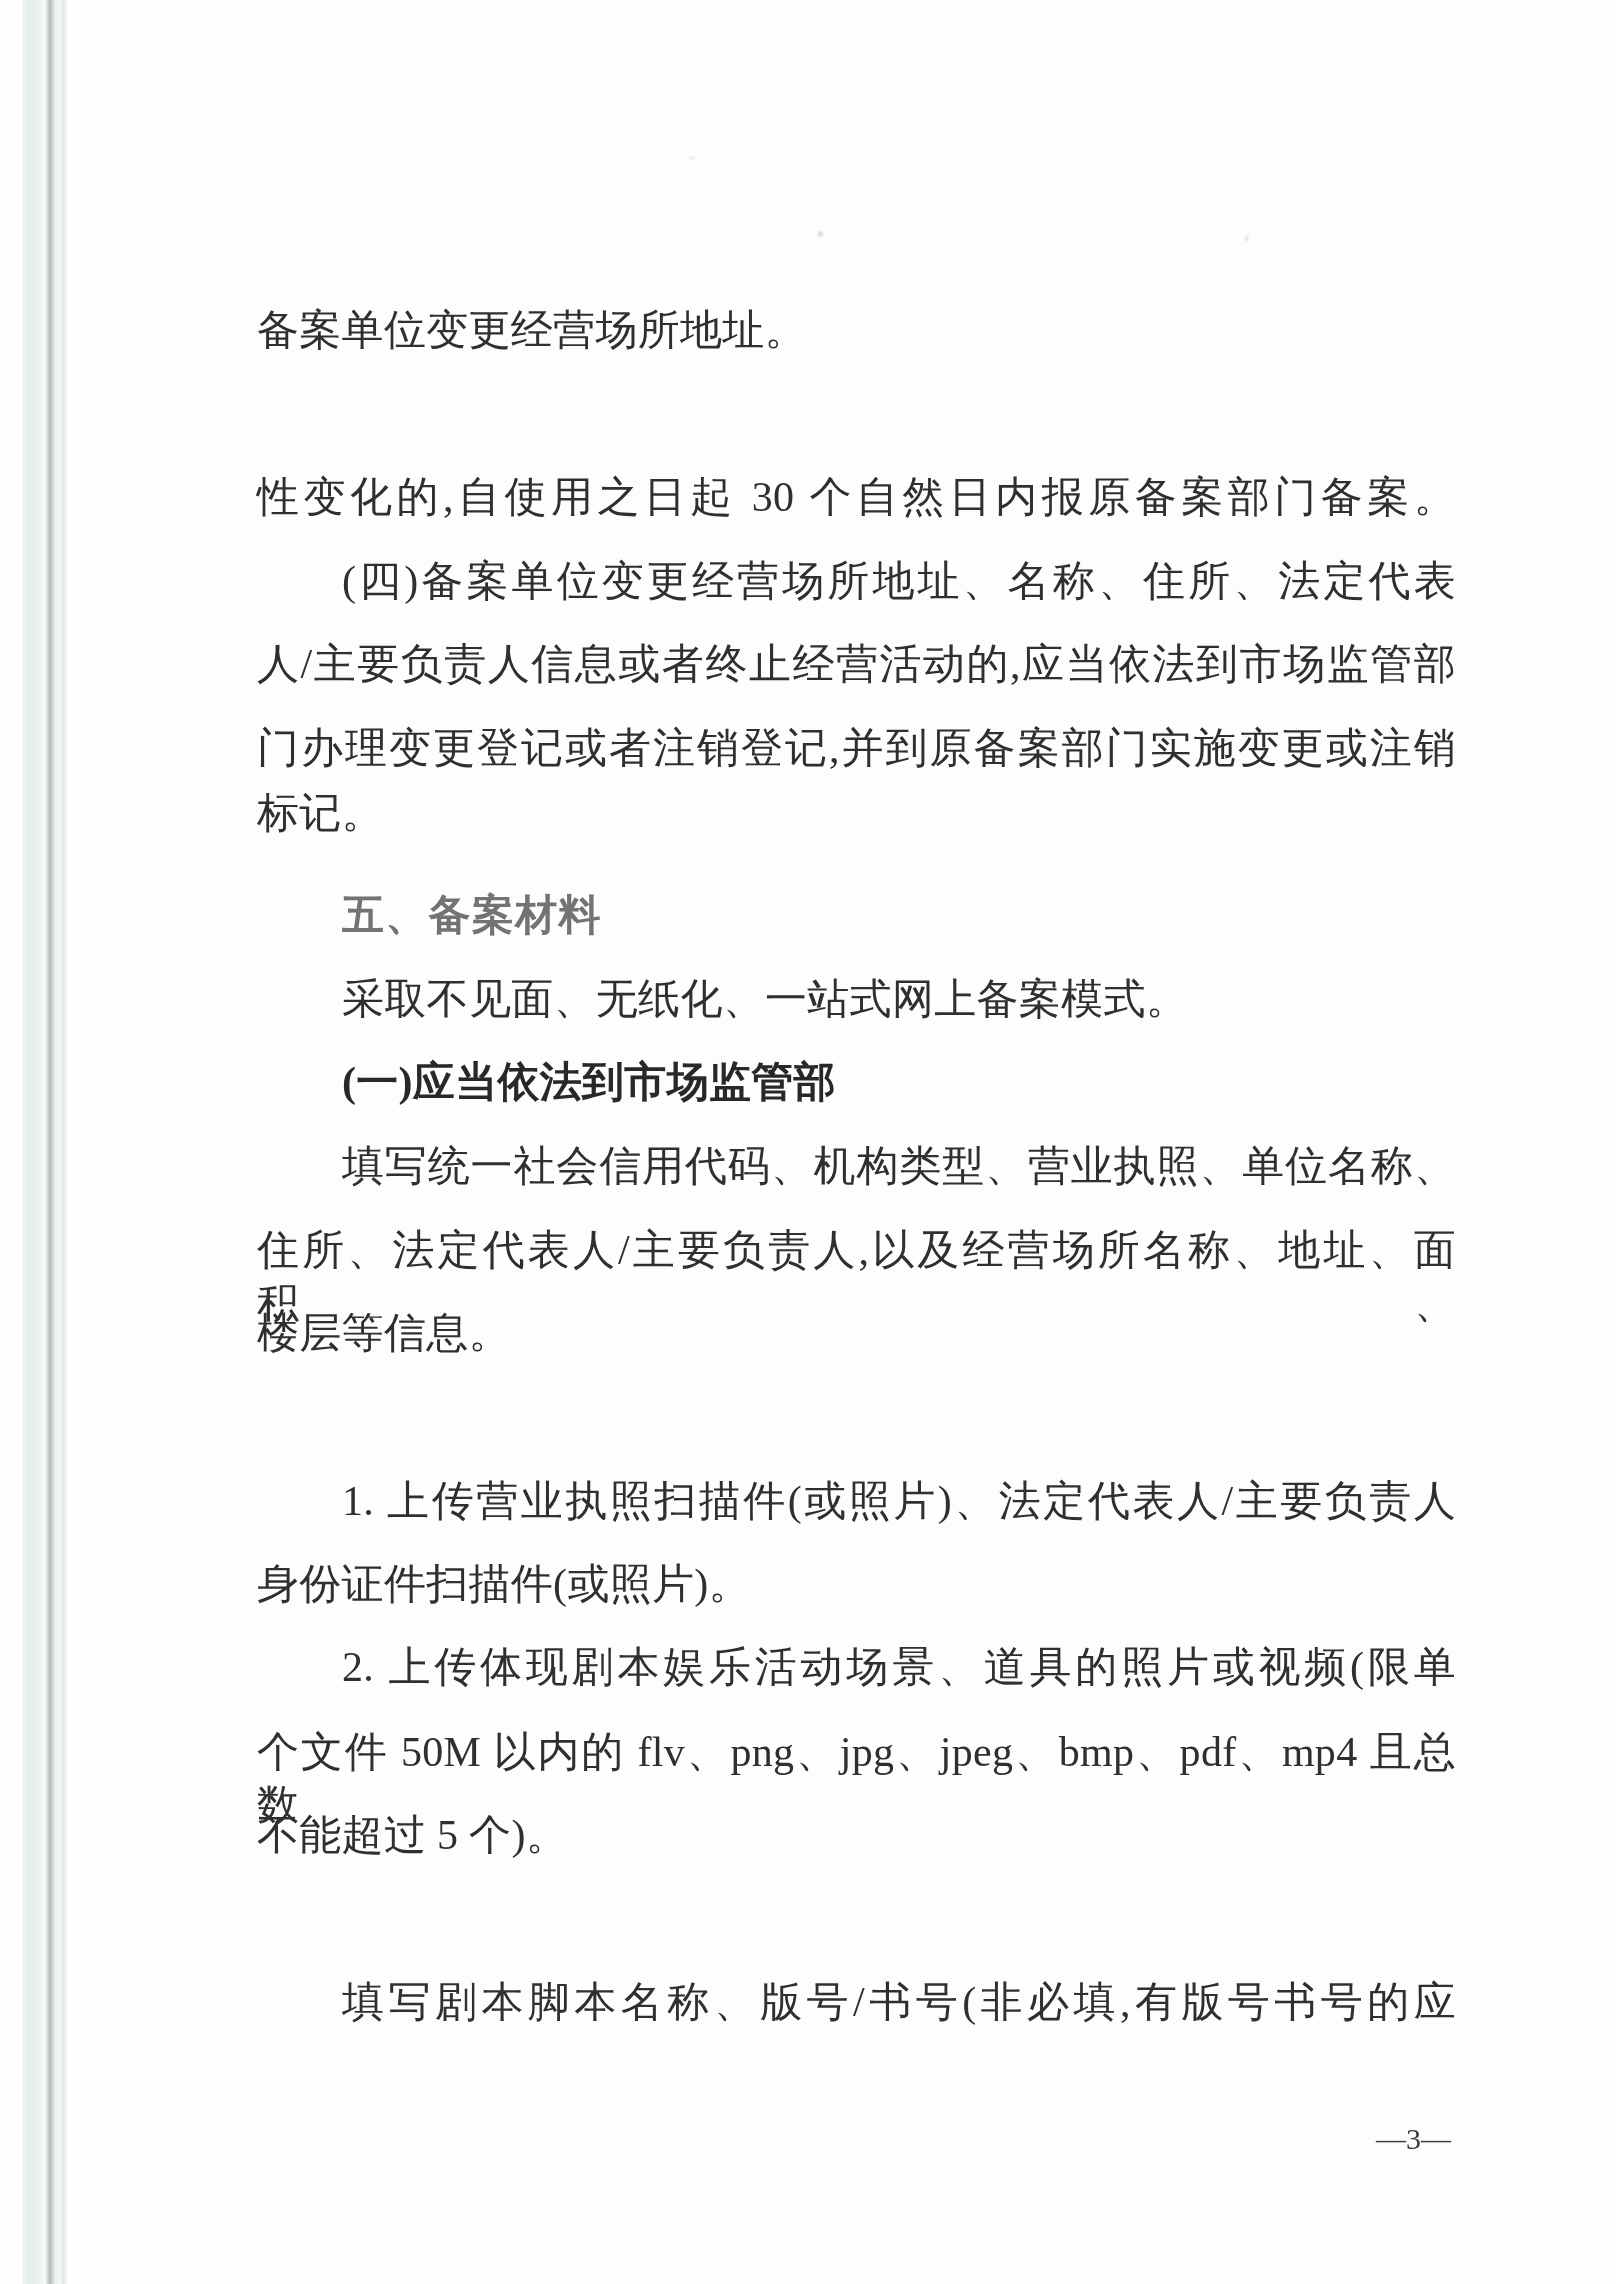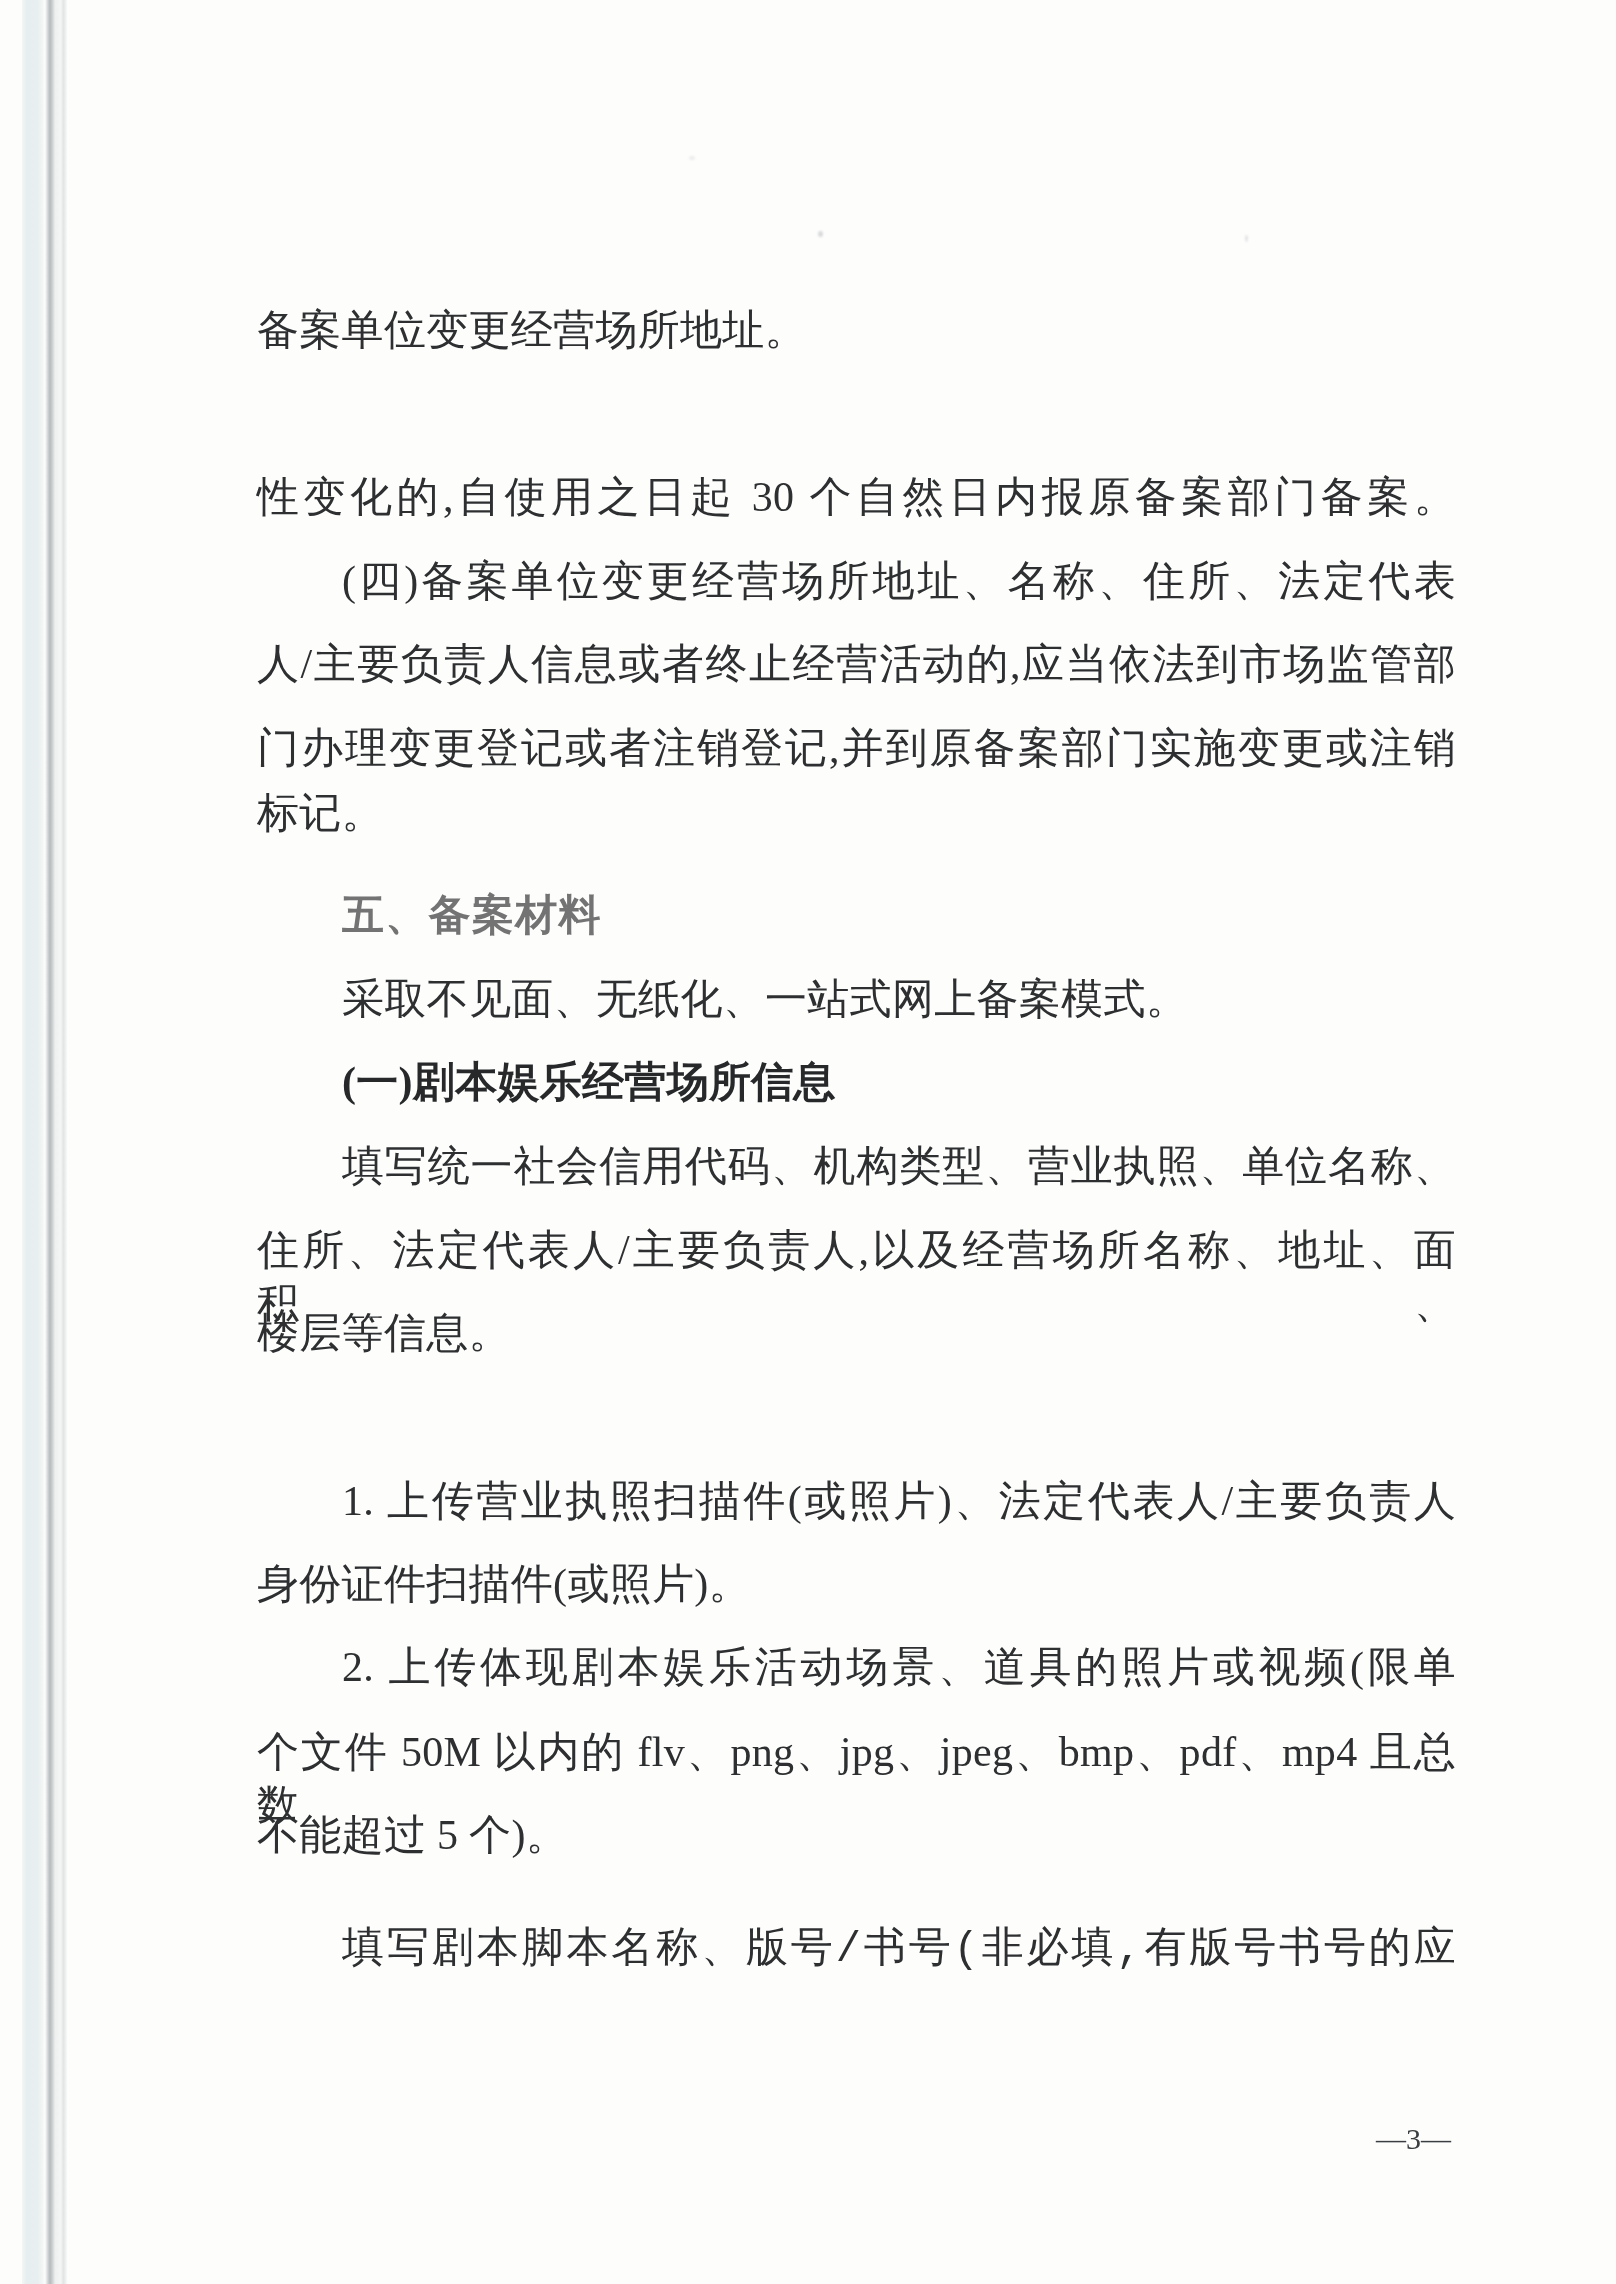--- a/index.html
+++ b/index.html
@@ -102,41 +102,41 @@
   #line-11 { top: 1140px; }
   #line-12 { top: 1224px; }
   #line-13 { top: 1307px; }
   #line-14 { top: 1391px; }
   #line-15 { top: 1475px; }
   #line-16 { top: 1558px; }
   #line-17 { top: 1641px; }
   #line-18 { top: 1726px; }
   #line-19 { top: 1809px; }
   #line-20 { top: 1892px; }
-  #line-21 { top: 1924px; font-family: Liberation Mono, monospace; }
+  #line-21 { top: 1976px; }
 </style>
 </head>
 <body>
 
 <div id="page">
 
   <div id="scan-band"></div>
   <div id="speck-1" class="speck"></div>
   <div id="speck-2" class="speck"></div>
   <div id="speck-3" class="speck"></div>
 
   <div id="line-1" class="line">备案单位变更经营场所地址。</div>
   <div id="line-3" class="line justify">性变化的,自使用之日起 30 个自然日内报原备案部门备案。</div>
   <div id="line-4" class="line justify indent">(四)备案单位变更经营场所地址、名称、住所、法定代表</div>
   <div id="line-5" class="line justify">人/主要负责人信息或者终止经营活动的,应当依法到市场监管部</div>
   <div id="line-6" class="line justify">门办理变更登记或者注销登记,并到原备案部门实施变更或注销</div>
   <div id="line-7" class="line">标记。</div>
   <div id="line-8" class="line heading indent">五、备案材料</div>
   <div id="line-9" class="line indent">采取不见面、无纸化、一站式网上备案模式。</div>
-  <div id="line-10" class="line subheading indent">(一)剧本娱乐经营场所信息</div>
+  <div id="line-10" class="line subheading indent">(一)应当依法到市场监管部</div>
   <div id="line-11" class="line justify indent">填写统一社会信用代码、机构类型、营业执照、单位名称、</div>
   <div id="line-12" class="line justify">住所、法定代表人/主要负责人,以及经营场所名称、地址、面积、</div>
   <div id="line-13" class="line">楼层等信息。</div>
   <div id="line-15" class="line justify indent">1. 上传营业执照扫描件(或照片)、法定代表人/主要负责人</div>
   <div id="line-16" class="line">身份证件扫描件(或照片)。</div>
   <div id="line-17" class="line justify indent">2. 上传体现剧本娱乐活动场景、道具的照片或视频(限单</div>
   <div id="line-18" class="line justify">个文件 50M 以内的 flv、png、jpg、jpeg、bmp、pdf、mp4 且总数</div>
   <div id="line-19" class="line">不能超过 5 个)。</div>
   <div id="line-21" class="line justify indent">填写剧本脚本名称、版号/书号(非必填,有版号书号的应</div>
 

